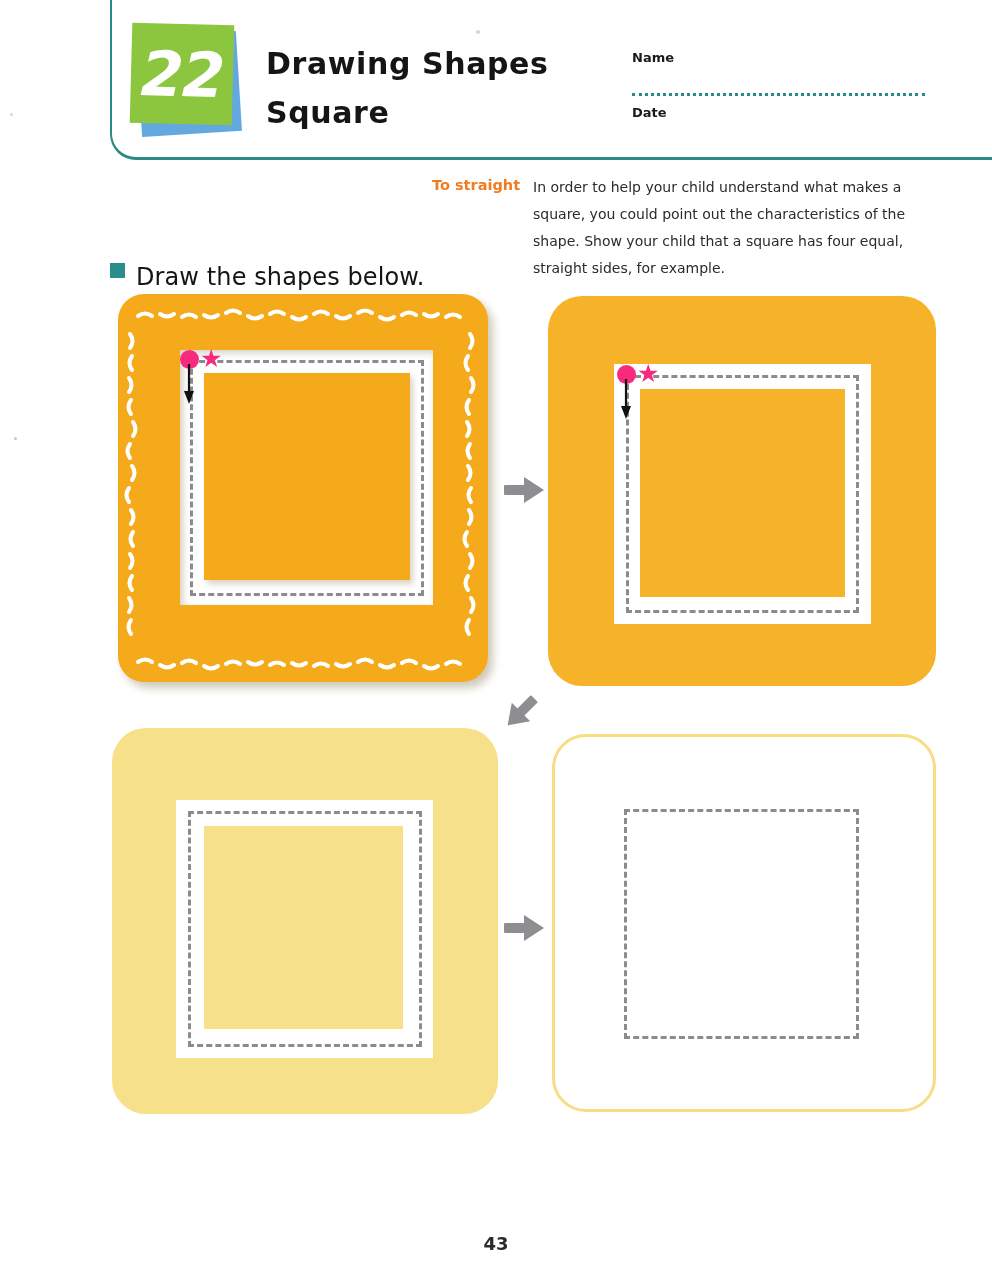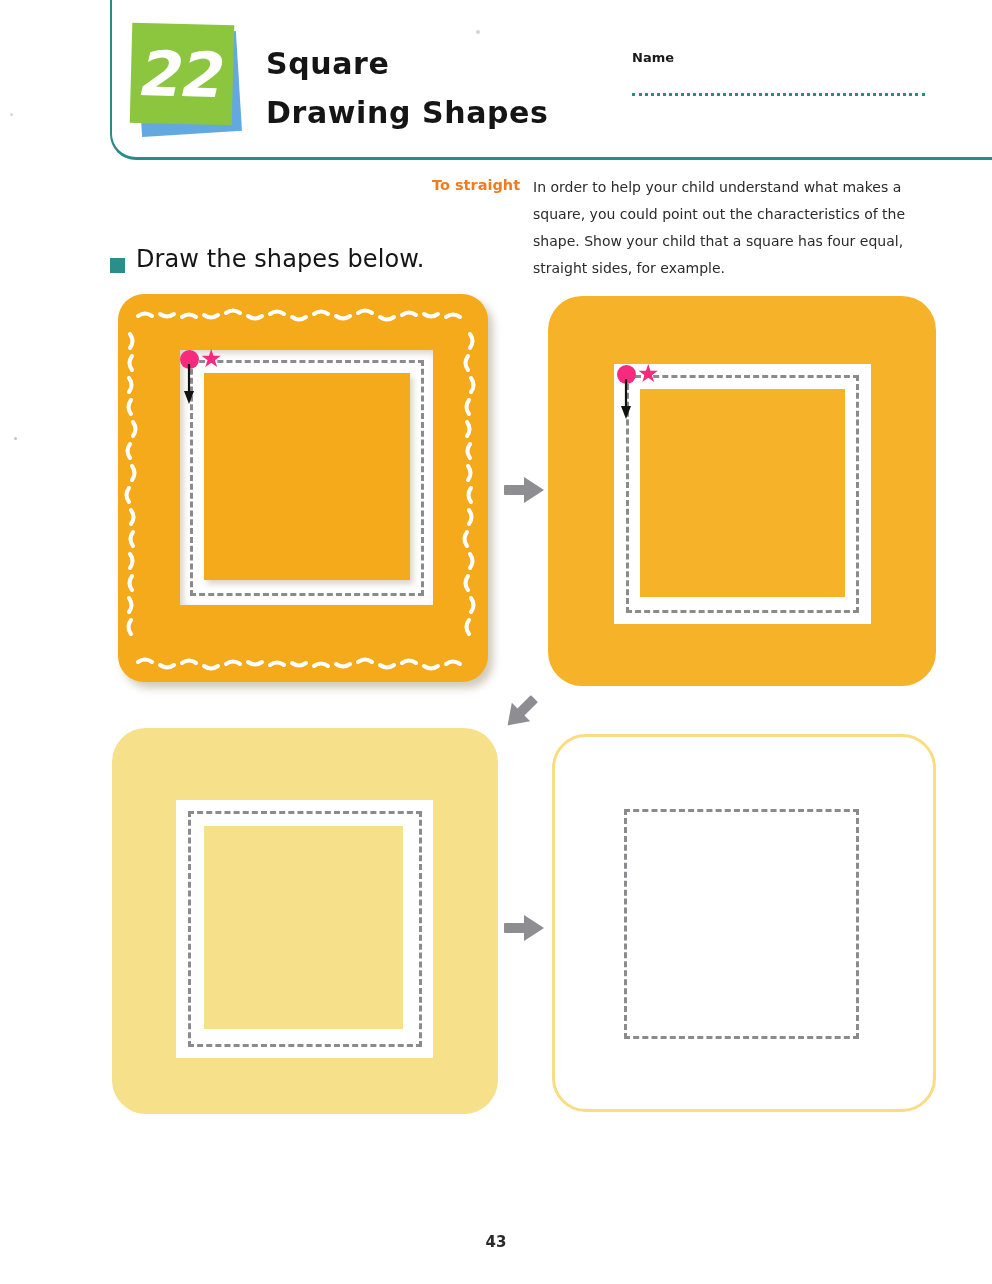--- a/index.html
+++ b/index.html
@@ -137,23 +137,23 @@
     font-size: 14px;
     line-height: 1.92;
     color: #2b2b2b;
     font-family: "DejaVu Sans", sans-serif;
   }
 
   
   #instruction {
     position: absolute;
     left: 110px;
-    top: 245px;
+    top: 263px;
     display: flex;
-    align-items: flex-end;
+    align-items: flex-start;
   }
   #instruction-bullet {
     width: 15px;
     height: 15px;
     background: #2a8f8a;
     margin-right: 11px;
   }
   #instruction-text {
     font-size: 24px;
     color: #151515;
@@ -241,48 +241,51 @@
   #arrow-2 { left: 500px; top: 690px; }
   #arrow-3 { left: 504px; top: 910px; }
 
   
   #page-number {
     position: absolute;
     left: 0;
     right: 0;
     top: 1233px;
     text-align: center;
-    font-size: 15px;
+    font-size: 18px;
     font-weight: bold;
     color: #2a2a2a;
     font-family: "DejaVu Sans", sans-serif;
   }
 
   
   .speckle { position: absolute; border-radius: 50%; }
 </style>
 </head>
 <body>
 
 <div id="header-box"></div>
 
 <div id="number-badge">
   <div id="badge-blue"></div>
   <div id="badge-green"></div>
   <div id="badge-number">22</div>
 </div>
 
 <div id="title-block">
+  <div class="title-line">Drawing Shapes</div>
   <div class="title-line">Square</div>
-  <div class="title-line">Drawing Shapes</div>
 </div>
 
 <div id="name-date">
   <div class="nd-label">Name</div>
   <div id="name-line"></div>
+  <div id="date-label-wrap">
+    <span class="nd-label">Date</span>
+  </div>
 </div>
 
 <div id="to-parents">
   <div id="to-parents-label">To straight</div>
   <div id="to-parents-text">In order to help your child understand what makes a square, you could point out the characteristics of the shape. Show your child that a square has four equal, straight sides, for example.</div>
 </div>
 
 <div id="instruction">
   <div id="instruction-bullet"></div>
   <div id="instruction-text">Draw the shapes below.</div>

